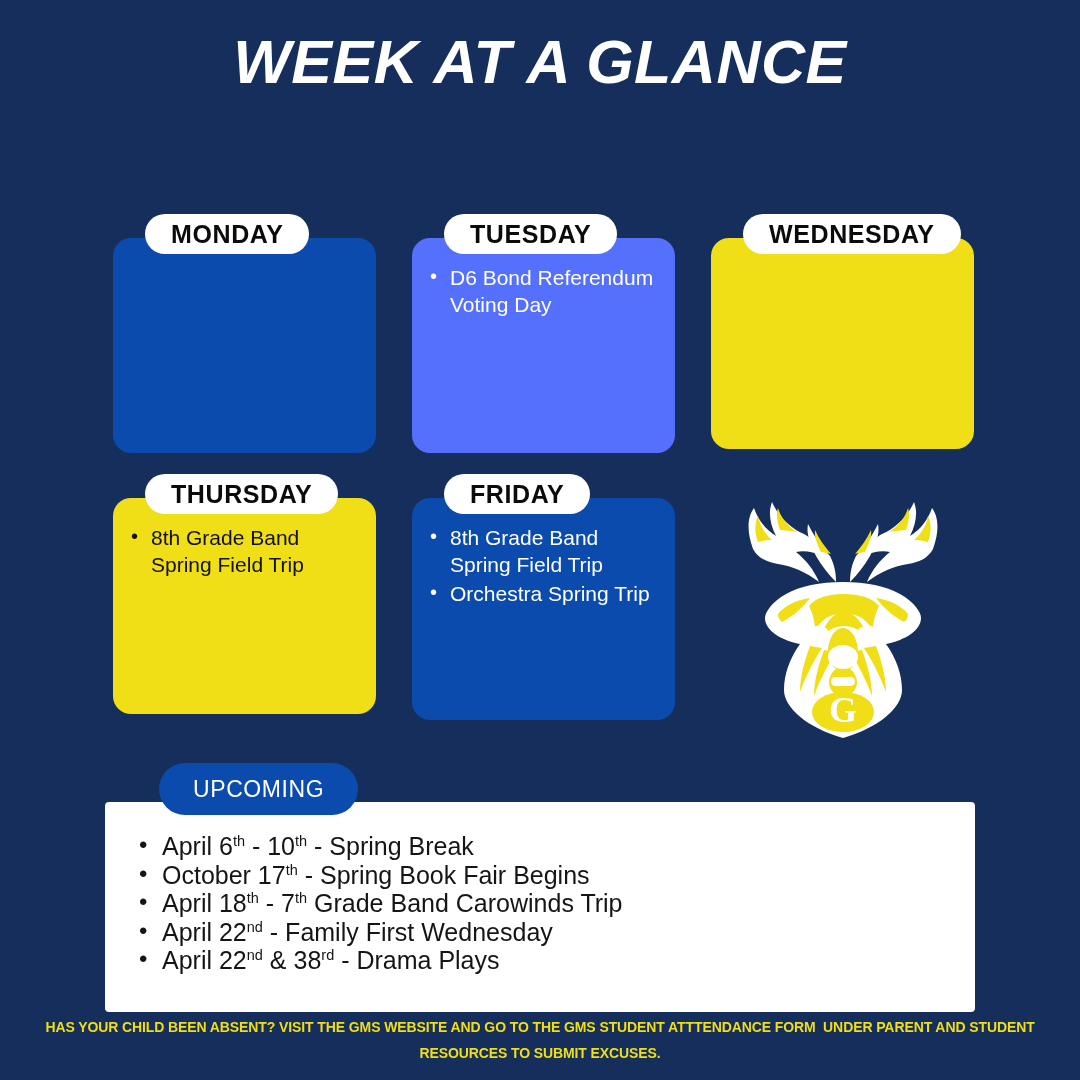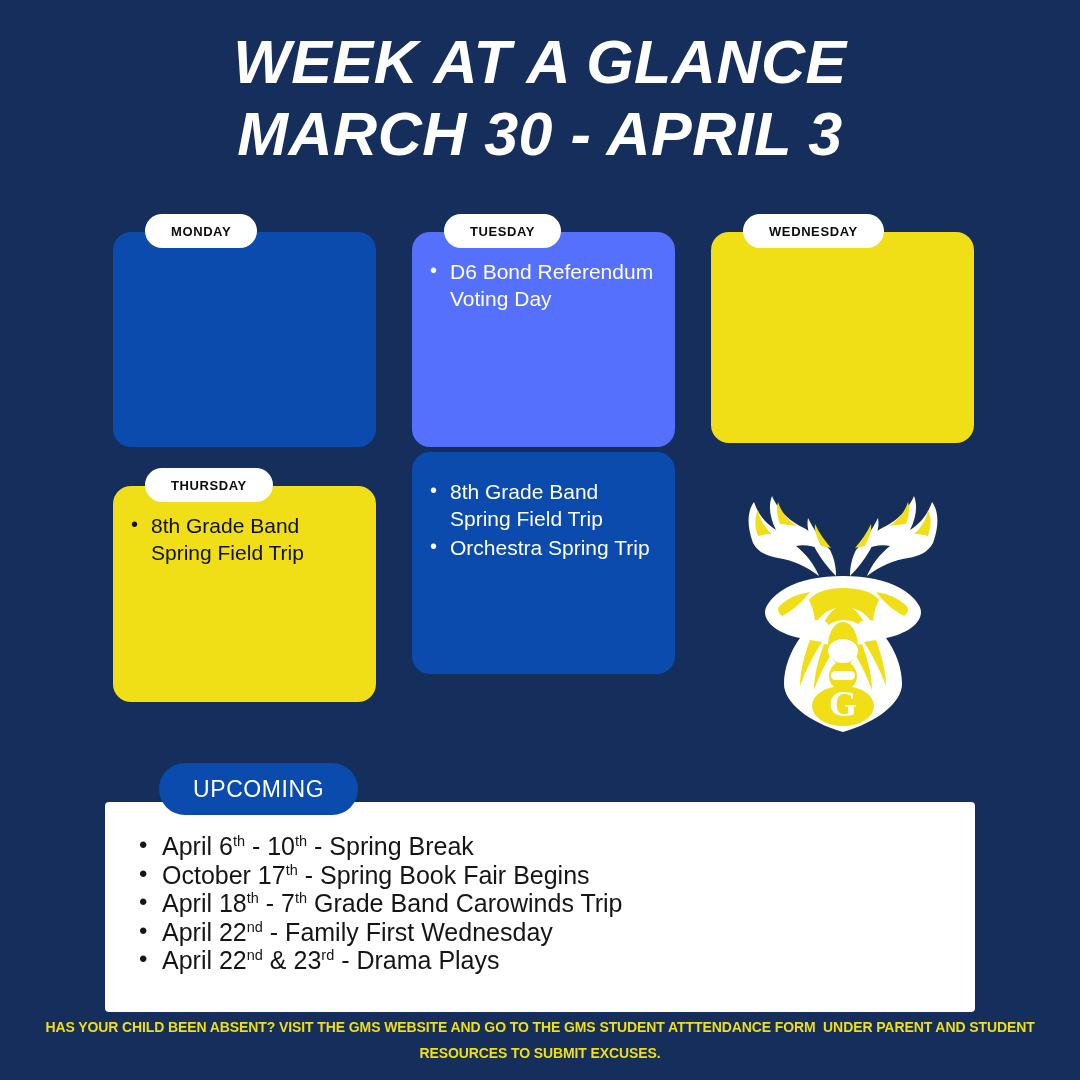--- a/index.html
+++ b/index.html
@@ -47,29 +47,29 @@
   .day-cell {
     width: 263px;
     position: relative;
   }
 
   .day-badge {
     position: relative;
     z-index: 3;
     background: #ffffff;
     border-radius: 40px;
-    height: 34px;
+    height: 40px;
     display: inline-flex;
     align-items: center;
     justify-content: center;
     padding: 0 26px;
     margin-left: 32px;
     color: #0b0b0b;
     font-weight: bold;
-    font-size: 13px;
+    font-size: 25px;
     letter-spacing: 0.6px;
   }
 
   .day-card {
     margin-top: -16px;
     border-radius: 18px;
     padding: 26px 18px 18px 16px;
     position: relative;
     z-index: 1;
   }
@@ -174,21 +174,20 @@
     letter-spacing: -0.1px;
     padding: 0 30px;
     white-space: pre-wrap;
   }
 </style>
 </head>
 <body>
 
 <div class="title-block">
   <div class="title-line">WEEK AT A GLANCE</div>
-  <div class="title-line">MARCH 30 - APRIL 3</div>
 </div>
 
 <div class="week-grid">
 
   <div class="week-row row1">
 
     <div class="day-cell">
       <div class="day-badge">MONDAY</div>
       <div class="day-card card-mon">
         <ul class="card-list txt-white"></ul>
@@ -218,20 +217,21 @@
     <div class="day-cell">
       <div class="day-badge">THURSDAY</div>
       <div class="day-card card-thu">
         <ul class="card-list txt-dark">
           <li>8th Grade Band Spring Field Trip</li>
         </ul>
       </div>
     </div>
 
     <div class="day-cell">
+      <div class="day-badge">FRIDAY</div>
       <div class="day-card card-fri">
         <ul class="card-list txt-white">
           <li>8th Grade Band Spring Field Trip</li>
           <li>Orchestra Spring Trip</li>
         </ul>
       </div>
     </div>
 
     <div class="logo-cell">
       <svg width="250" height="245" viewBox="0 0 250 245">
@@ -281,18 +281,18 @@
 </div>
 
 <div class="upcoming-wrap">
   <div class="upcoming-badge">UPCOMING</div>
   <div class="upcoming-box">
     <ul class="upcoming-list">
       <li><span>April 6</span><sup>th</sup> - <span>10</span><sup>th</sup><span> - Spring Break</span></li>
       <li><span>October 17</span><sup>th</sup><span> - Spring Book Fair Begins</span></li>
       <li><span>April 18</span><sup>th</sup> - <span>7</span><sup>th</sup><span> Grade Band Carowinds Trip</span></li>
       <li><span>April 22</span><sup>nd</sup><span> - Family First Wednesday</span></li>
-      <li><span>April 22</span><sup>nd</sup> &amp; <span>23</span><sup>rd</sup><span> - Drama Plays</span></li>
+      <li><span>April 22</span><sup>nd</sup> &amp; <span>38</span><sup>rd</sup><span> - Drama Plays</span></li>
     </ul>
   </div>
 </div>
 
 <div class="footer">HAS YOUR CHILD BEEN ABSENT? VISIT THE GMS WEBSITE AND GO TO THE GMS STUDENT ATTTENDANCE FORM  UNDER PARENT AND STUDENT RESOURCES TO SUBMIT EXCUSES.</div>
 
 </body></html>

